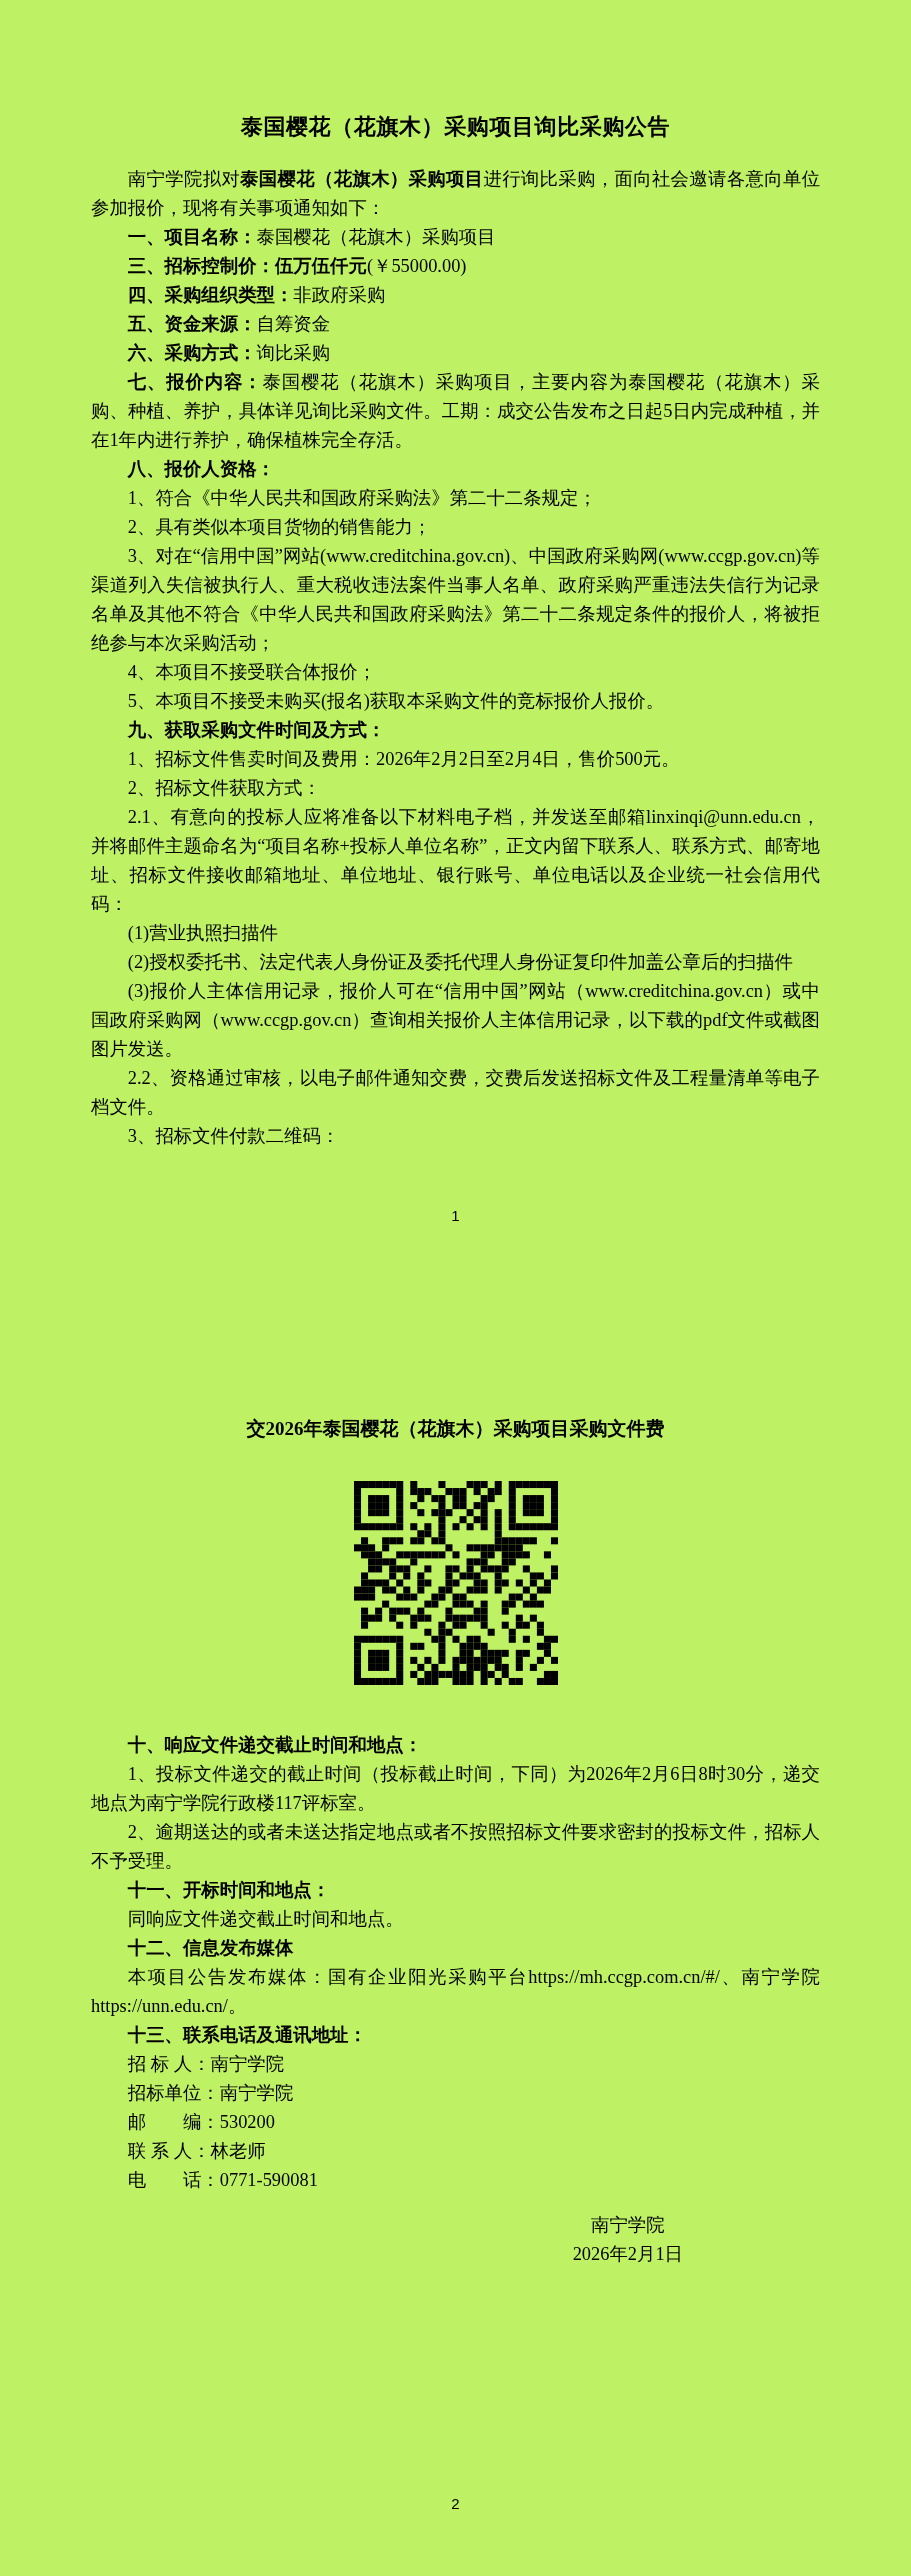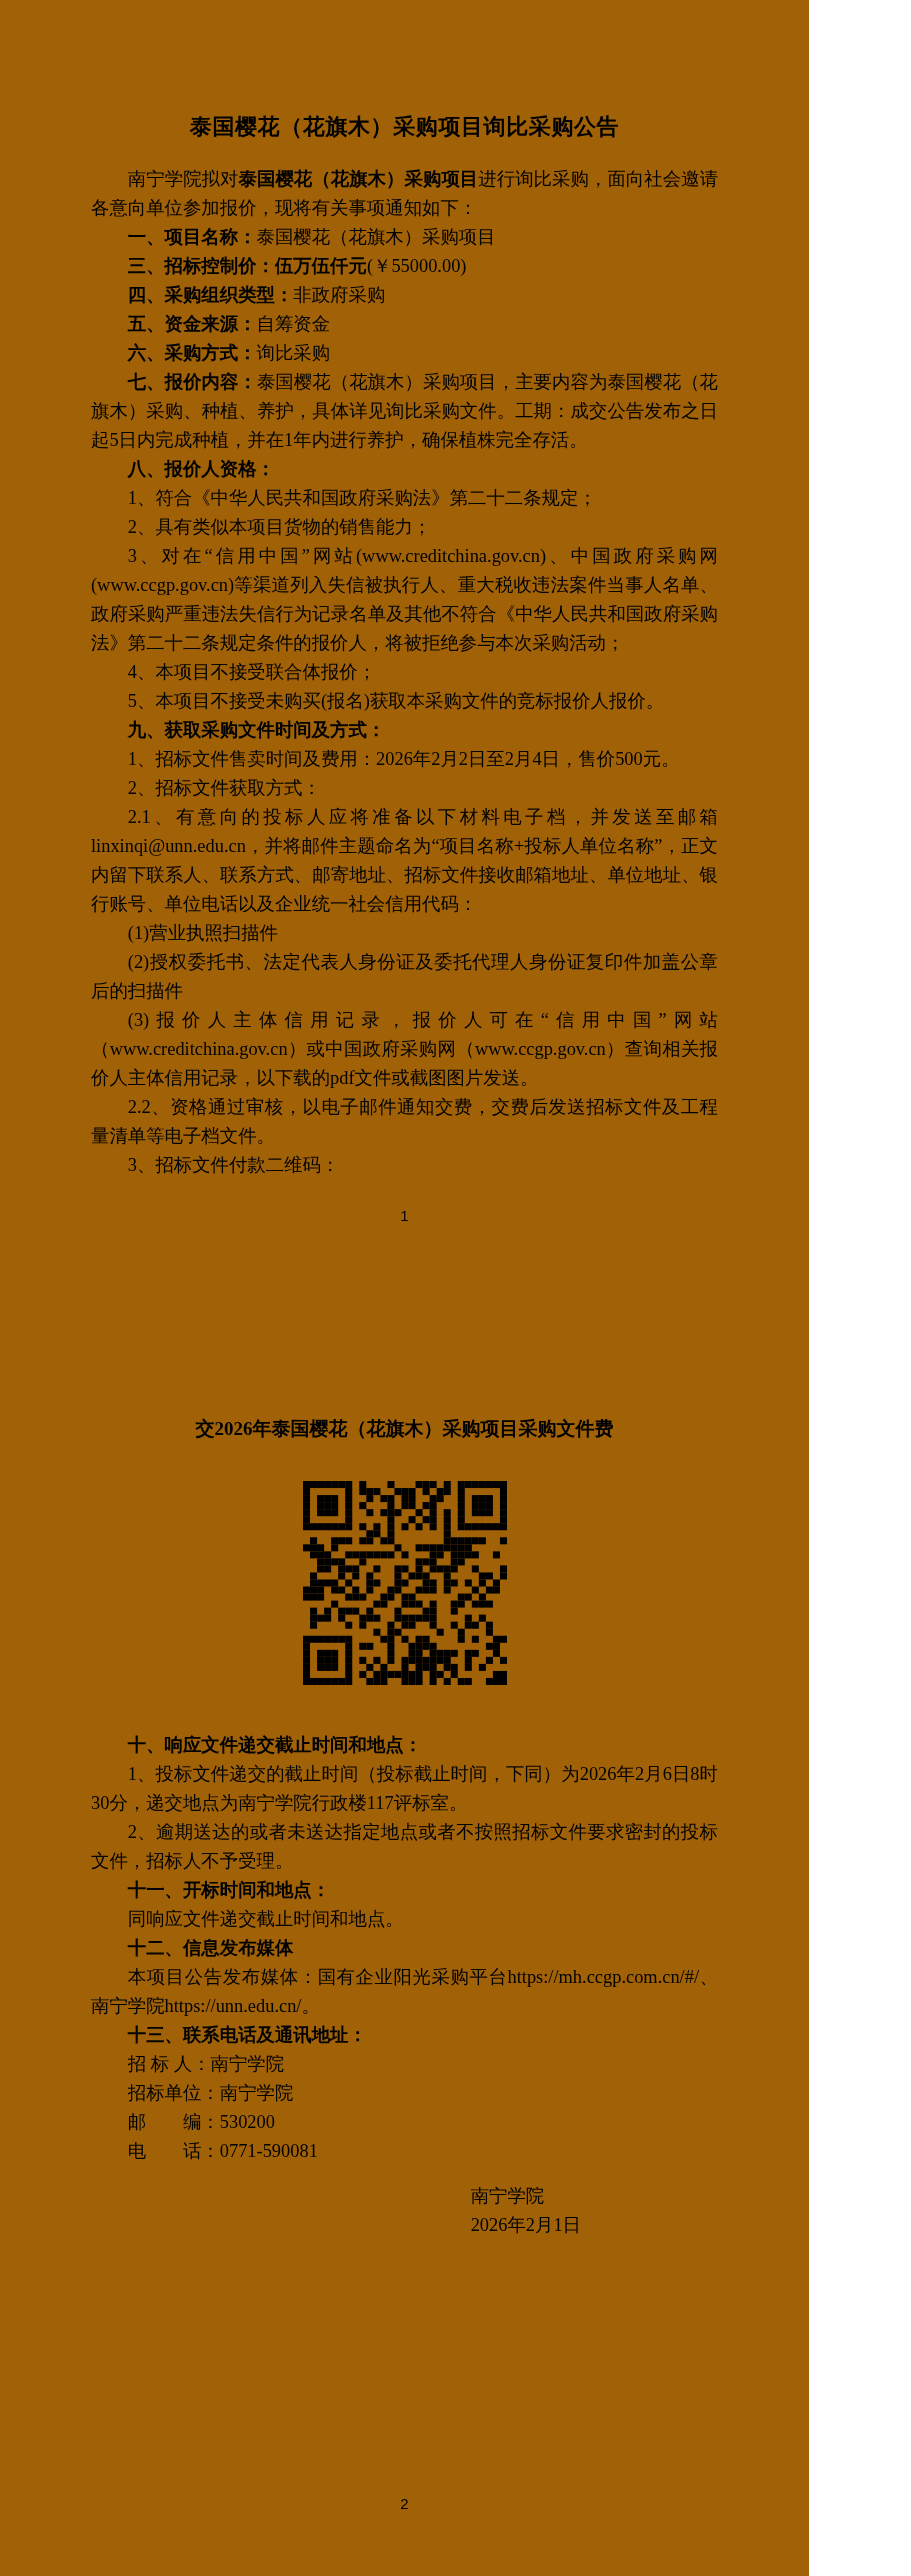--- a/index.html
+++ b/index.html
@@ -7,25 +7,25 @@
     width: 911px;
     background: #ffffff;
   }
   .doc {
     width: 911px;
     font-family: "Liberation Serif", "DejaVu Serif", serif;
     color: #000000;
   }
   .page {
     position: relative;
-    width: 809px;
+    width: 911px;
     height: 1288px;
     box-sizing: border-box;
     overflow: hidden;
-    background: #a16207;
+    background: #bef264;
   }
   .content {
     padding: 0 91px;
   }
   .doc-title {
     margin: 0;
     padding-top: 112px;
     font-size: 22px;
     line-height: 30px;
     font-weight: bold;
@@ -52,20 +52,21 @@
   .para .b { font-weight: bold; }
   .qr-wrap {
     margin-top: 38px;
     text-align: center;
     line-height: 0;
   }
   .qr-wrap svg { width: 204px; height: 204px; }
   .sign {
     margin: 16px 137px 0 auto;
     width: max-content;
+    text-align: center;
     font-size: 18.4px;
     line-height: 29px;
   }
   .page-number {
     position: absolute;
     bottom: 64px;
     left: 0;
     width: 100%;
     text-align: center;
     font-size: 15px;
@@ -525,20 +526,21 @@
           <p class="para"><span>1、投标文件递交的截止时间（投标截止时间，下同）为2026年2月6日8时30分，递交地点为南宁学院行政楼117评标室。</span></p>
           <p class="para"><span>2、逾期送达的或者未送达指定地点或者不按照招标文件要求密封的投标文件，招标人不予受理。</span></p>
           <p class="para"><span class="b">十一、开标时间和地点：</span></p>
           <p class="para"><span>同响应文件递交截止时间和地点。</span></p>
           <p class="para"><span class="b">十二、信息发布媒体</span></p>
           <p class="para"><span>本项目公告发布媒体：国有企业阳光采购平台https://mh.ccgp.com.cn/#/、南宁学院https://unn.edu.cn/。</span></p>
           <p class="para"><span class="b">十三、联系电话及通讯地址：</span></p>
           <p class="para"><span>招 标 人：南宁学院</span></p>
           <p class="para"><span>招标单位：南宁学院</span></p>
           <p class="para"><span>邮　　编：530200</span></p>
+          <p class="para"><span>联 系 人：林老师</span></p>
           <p class="para"><span>电　　话：0771-590081</span></p>
         </div>
         <div class="sign">
           <div>南宁学院</div>
           <div>2026年2月1日</div>
         </div>
       </div>
     <div class="page-number">2</div>
   </section>
 </div>

